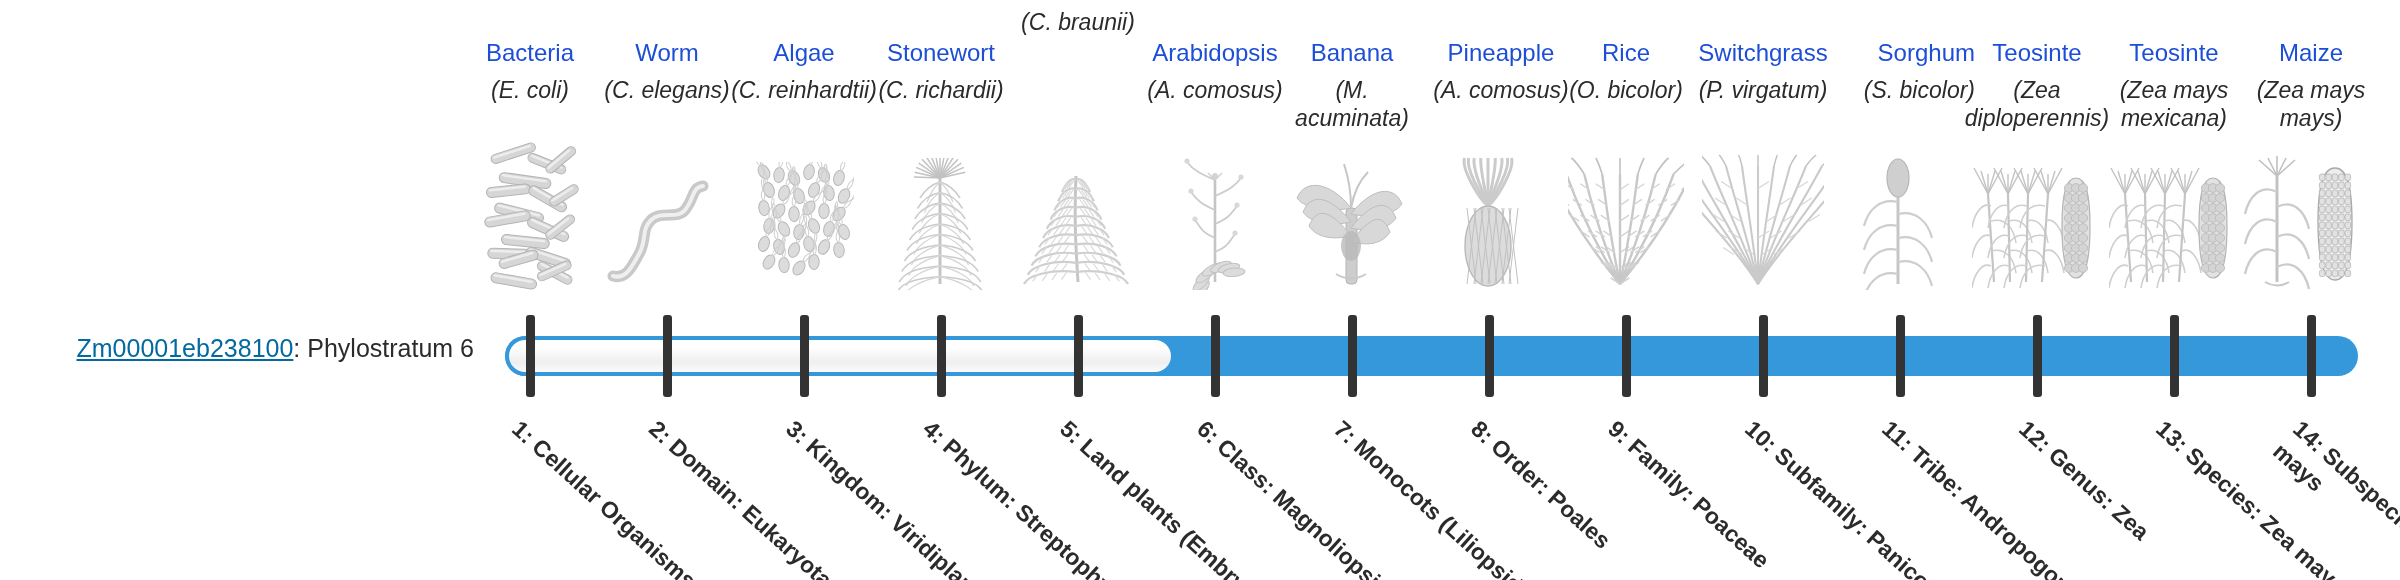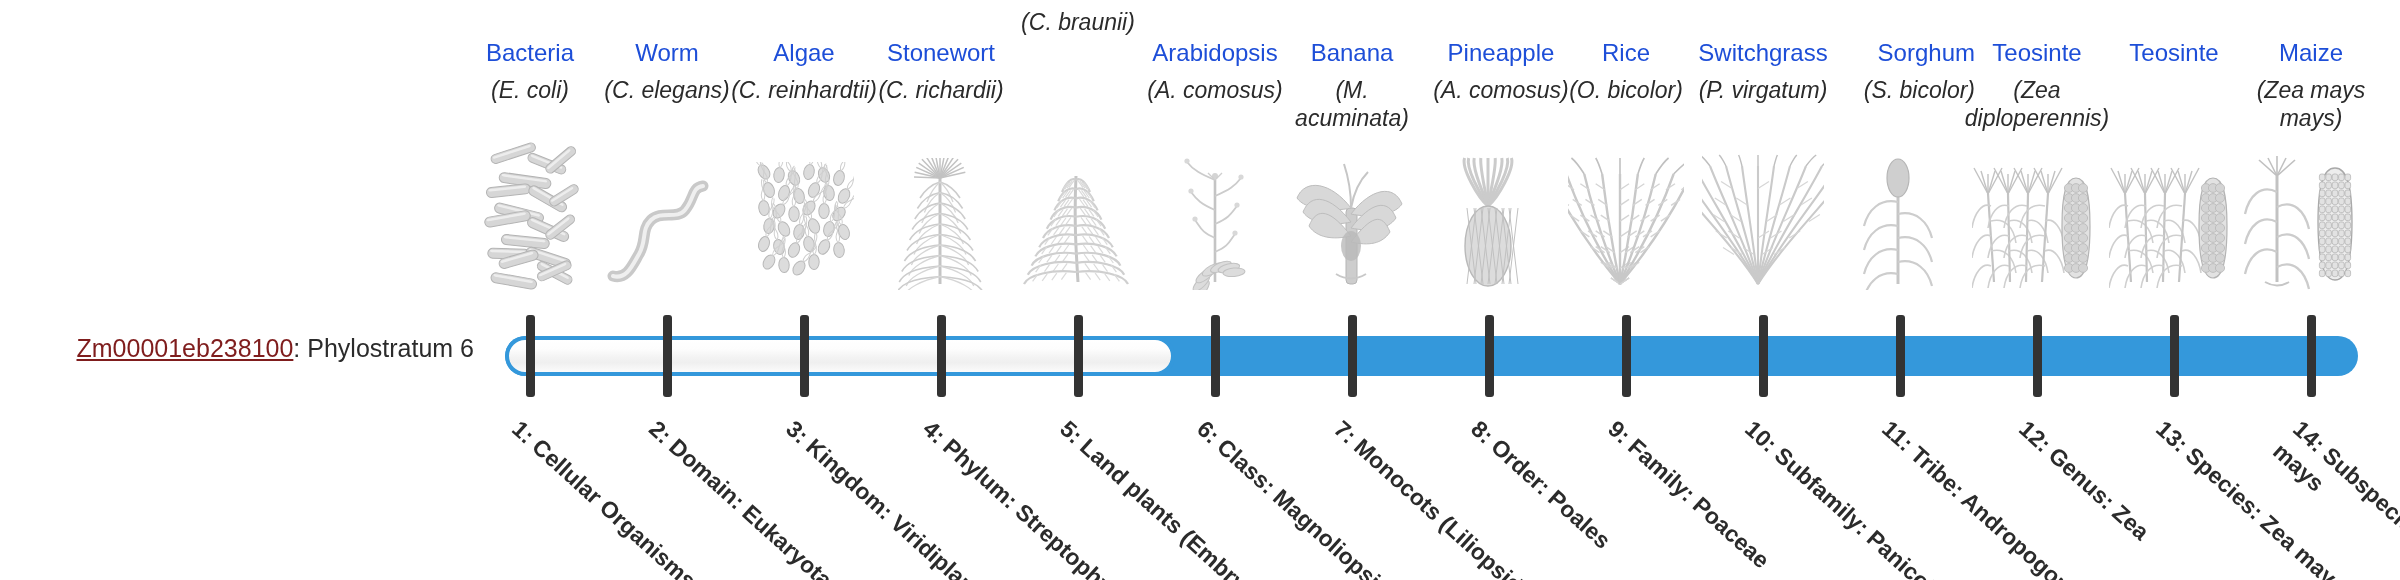--- a/index.html
+++ b/index.html
@@ -26,21 +26,21 @@
     left: 24px;
     top: 333px;
     width: 450px;
     text-align: right;
     font-size: 25px;
     line-height: 30px;
     white-space: nowrap;
     color: #2b2b2b;
   }
   .row-label .gene-link {
-    color: #7f1d1d;
+    color: #0369a1;
     text-decoration: underline;
     cursor: pointer;
   }
 
   
   .col {
     position: absolute;
     top: 0;
     width: 150px;
     text-align: center;
@@ -923,20 +923,21 @@
             <ellipse cx="0" cy="80" rx="4.6" ry="4.4" fill="#d4d4d4" stroke="#b7b7b7" stroke-width=".8"></ellipse>
             <ellipse cx="7" cy="80" rx="4.6" ry="4.4" fill="#d4d4d4" stroke="#b7b7b7" stroke-width=".8"></ellipse>
             <ellipse cx="-7" cy="90" rx="4.6" ry="4.4" fill="#d4d4d4" stroke="#b7b7b7" stroke-width=".8"></ellipse>
             <ellipse cx="0" cy="90" rx="4.6" ry="4.4" fill="#d4d4d4" stroke="#b7b7b7" stroke-width=".8"></ellipse>
             <ellipse cx="7" cy="90" rx="4.6" ry="4.4" fill="#d4d4d4" stroke="#b7b7b7" stroke-width=".8"></ellipse>
           </g>
         </svg>
       </div>
       <div class="col" style="left: 2099px;">
         <div class="common">Teosinte</div>
+     <div class="latin">(Zea mays mexicana)</div>
       </div>
       <div class="organism" style="left: 2099px;">
         <svg width="130" height="140" viewBox="0 0 130 140">
           <path d="M22,132 L16,44" stroke="#c4c4c4" stroke-width="2.2" fill="none"></path>
           <path d="M19,56 C10,52 2,64 0,78" fill="none" stroke="#cfcfcf" stroke-width="1.6"></path>
           <path d="M19,71 C34,67 42,79 44,93" fill="none" stroke="#cfcfcf" stroke-width="1.6"></path>
           <path d="M19,86 C10,82 2,94 0,108" fill="none" stroke="#cfcfcf" stroke-width="1.6"></path>
           <path d="M19,101 C34,97 42,109 44,123" fill="none" stroke="#cfcfcf" stroke-width="1.6"></path>
           <path d="M19,116 C10,112 2,124 0,138" fill="none" stroke="#cfcfcf" stroke-width="1.6"></path>
           <path d="M16,44 L2,18" stroke="#c2c2c2" stroke-width="1.4" fill="none"></path>

